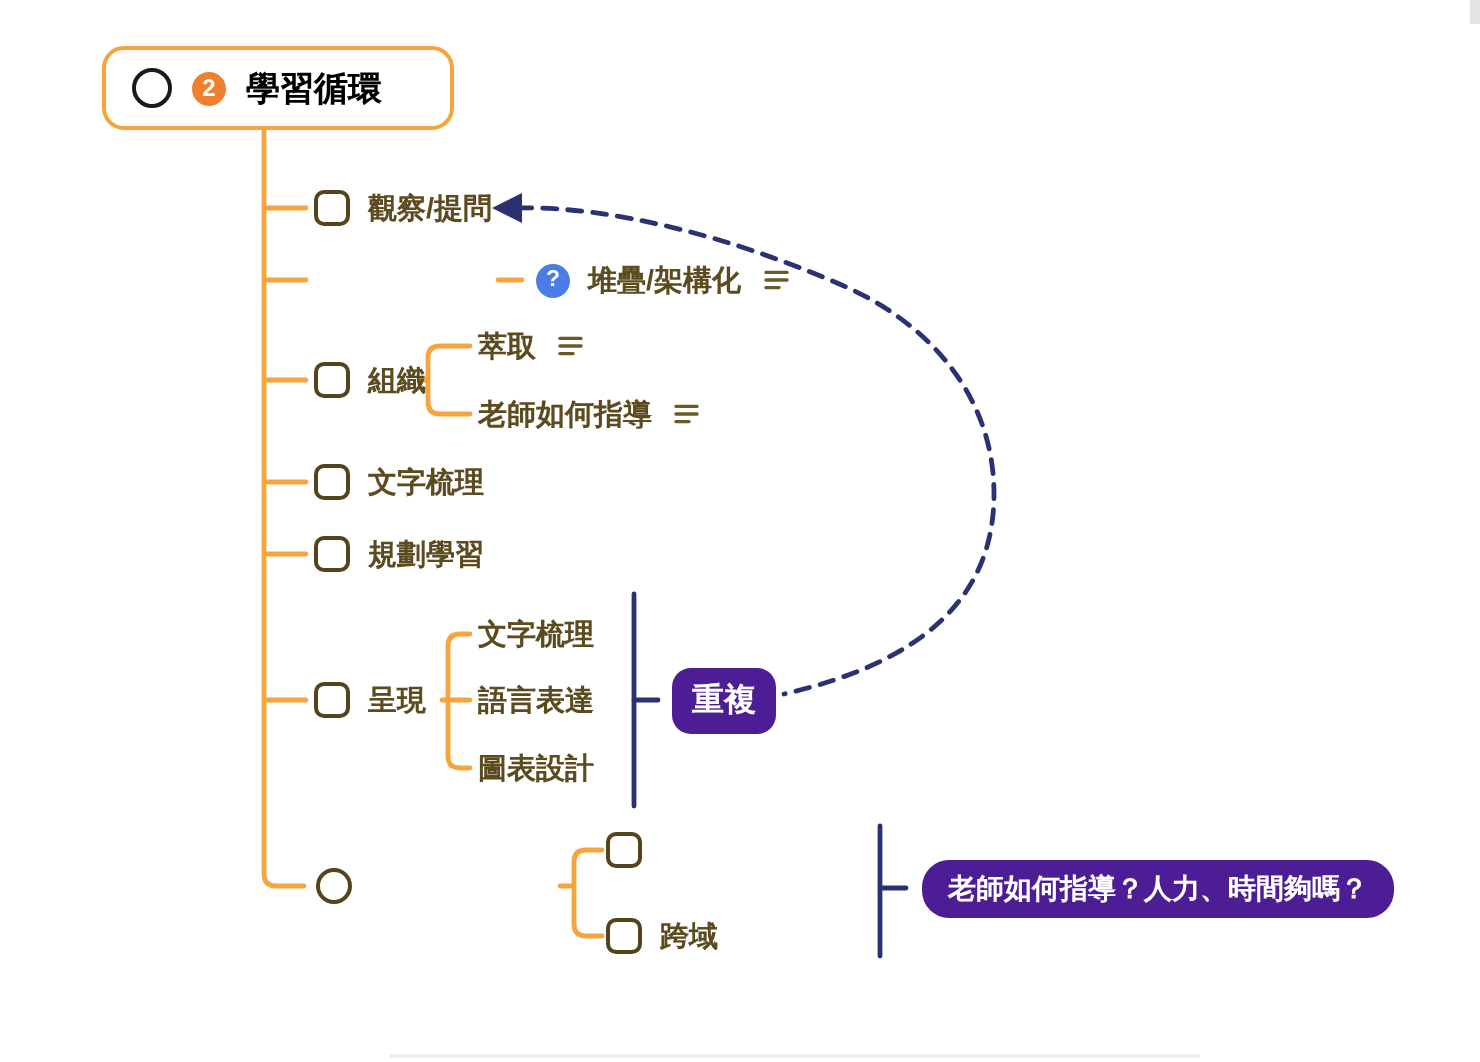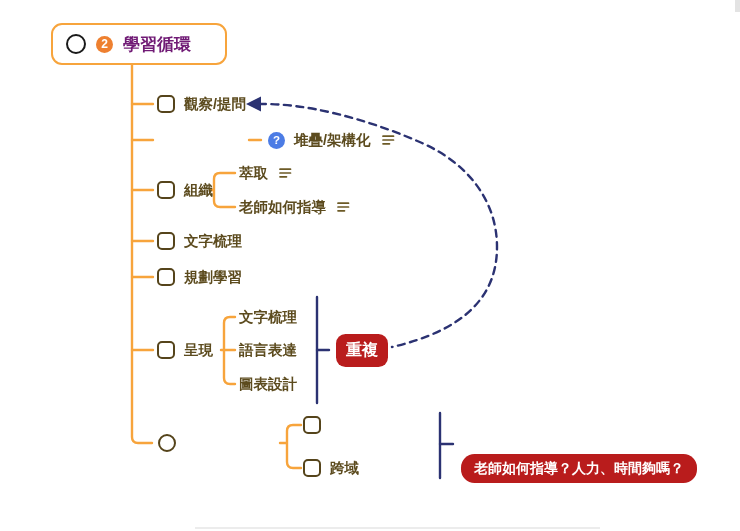--- a/index.html
+++ b/index.html
@@ -13,40 +13,40 @@
   .root-node{
     position:absolute;left:51px;top:23px;width:159px;height:38px;
     border:2.6px solid #F7A43C;border-radius:11px;background:#fff;
     display:flex;align-items:center;gap:10px;padding-left:13px;box-sizing:content-box;
   }
   .root-circle{width:16px;height:16px;border:2.5px solid #1a1a1a;border-radius:50%;background:#fff;flex:0 0 auto;}
   .badge{
     width:17px;height:17px;border-radius:50%;background:#EE8030;color:#fff;
     font-size:12px;font-weight:bold;display:flex;align-items:center;justify-content:center;flex:0 0 auto;
   }
-  .root-label{font-size:17px;font-weight:bold;color:#701a75;white-space:nowrap;}
+  .root-label{font-size:17px;font-weight:bold;color:#000000;white-space:nowrap;}
 
   
   .node{position:absolute;height:22px;display:flex;align-items:center;gap:9px;white-space:nowrap;}
   .cbx{width:14px;height:14px;border:2.2px solid #55441B;border-radius:5px;background:#fff;flex:0 0 auto;}
   .circle-marker{width:14px;height:14px;border:2.2px solid #55441B;border-radius:50%;background:#fff;flex:0 0 auto;}
   .nlabel{font-size:14.5px;font-weight:bold;color:#5C4B1E;}
   .qicon{
     width:17px;height:17px;border-radius:50%;background:#4C7CE5;color:#fff;
     font-size:11.5px;font-weight:bold;display:flex;align-items:center;justify-content:center;flex:0 0 auto;
   }
   .note-icon{display:inline-flex;flex:0 0 auto;margin-left:2px;}
 
   
   .pill{
-    position:absolute;background:#b91c1c;color:#fff;font-weight:bold;
+    position:absolute;background:#4c1d95;color:#fff;font-weight:bold;
     display:flex;align-items:center;justify-content:center;white-space:nowrap;
   }
   .pill-repeat{left:336px;top:334px;width:52px;height:33px;border-radius:9.5px;font-size:16px;}
-  .pill-teacher{left:461px;top:430px;height:29px;border-radius:13.5px;font-size:14px;padding:0 13px;margin-top:24px;}
+  .pill-teacher{left:461px;top:430px;height:29px;border-radius:13.5px;font-size:14px;padding:0 13px;}
 
   .bottom-divider{position:absolute;left:195px;top:527px;width:405px;height:1.5px;background:#ececec;}
   .scroll-fragment{position:absolute;left:735px;top:0;width:5px;height:12px;background:#e3e3e3;}
 </style>
 </head>
 <body>
 
 <div class="canvas">
 
   <svg class="connectors" viewBox="0 0 740 531" fill="none">

